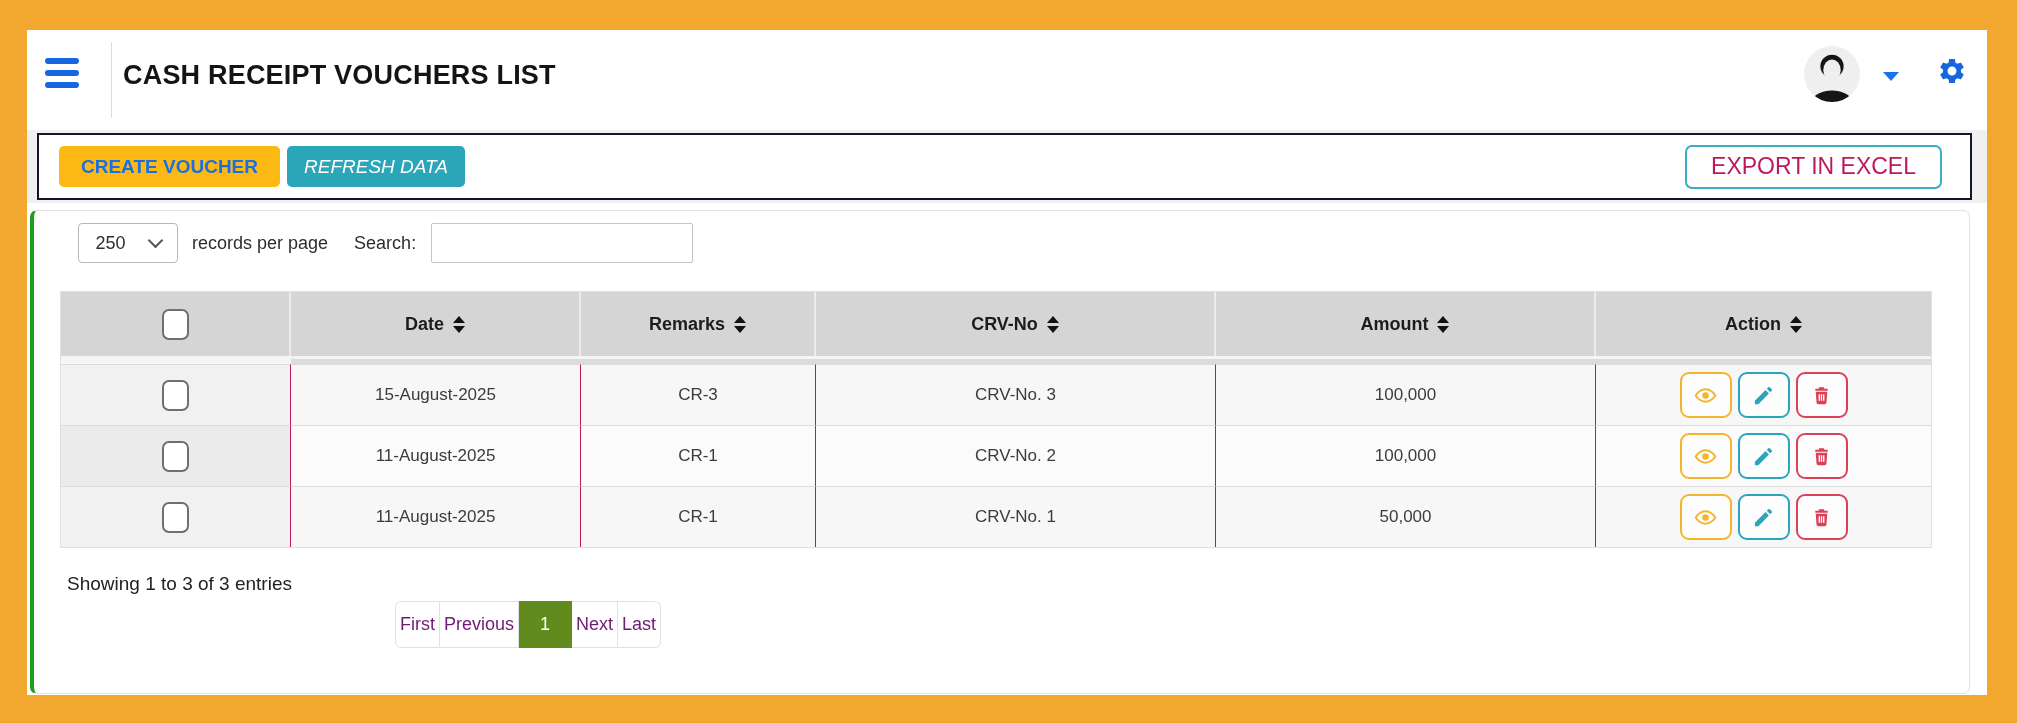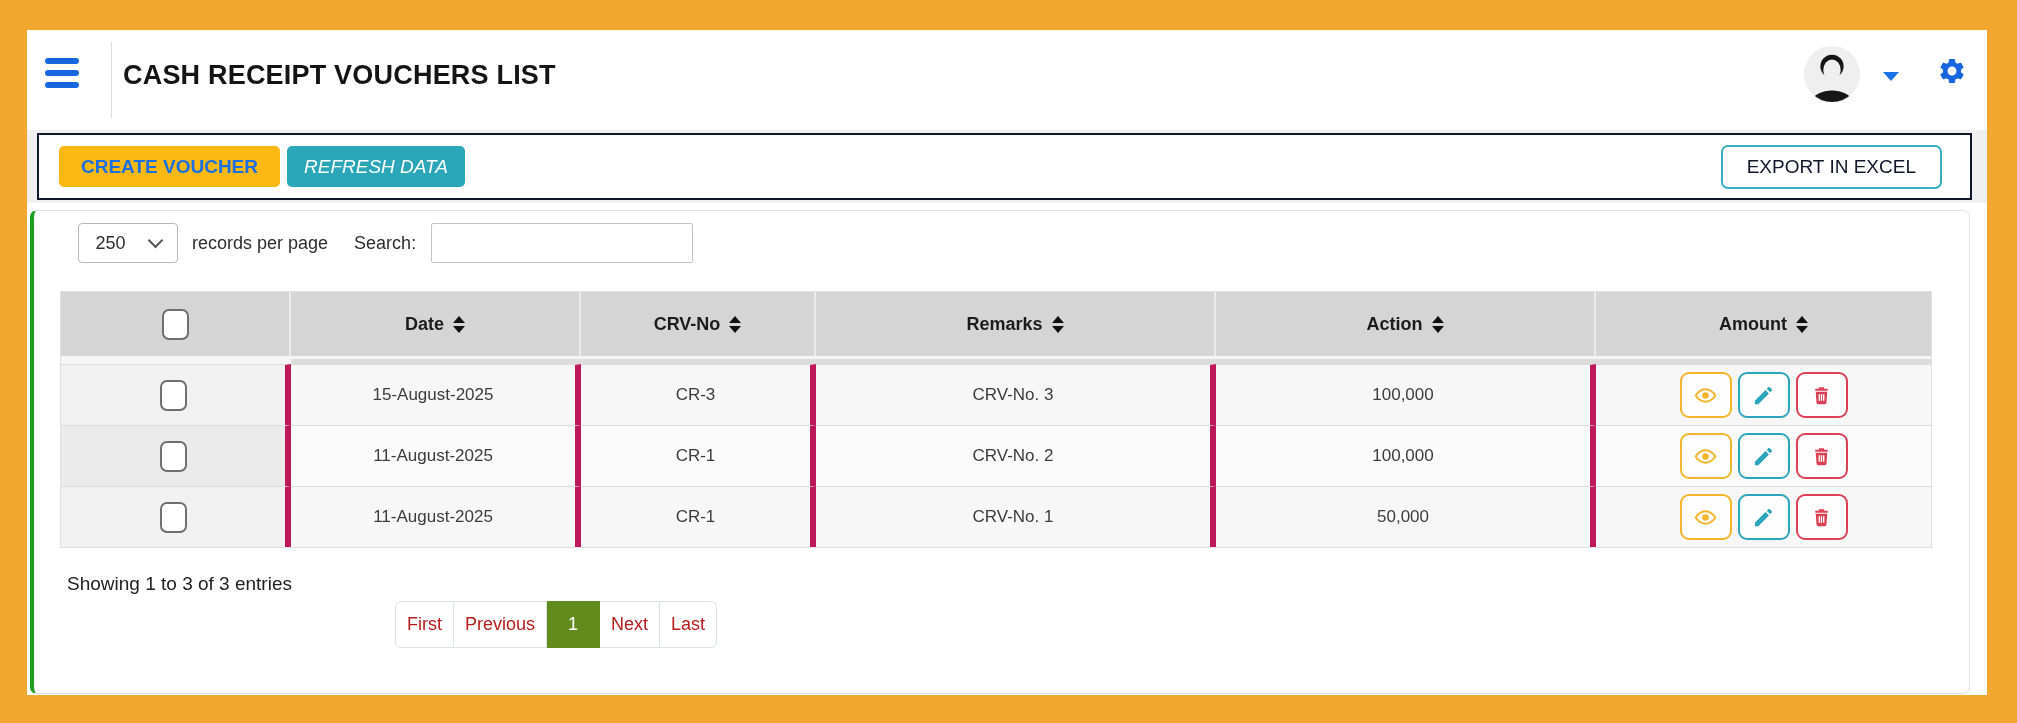--- a/index.html
+++ b/index.html
@@ -23,22 +23,22 @@
 
   
   .toolbar-band { position: absolute; left: 0; top: 100px; right: 0; height: 73px; background: #f0f0f0; }
   .toolbar { position: absolute; left: 10px; right: 15px; top: 3px; height: 67px; background: #fff;
              border: 2px solid #0f172a; display: flex; align-items: center; padding: 0 28px 0 20px; }
   .btn { border: none; cursor: pointer; font-family: "Liberation Sans", sans-serif; }
   .btn-create { height: 41px; padding: 0 22px; background: #FDB913; color: #1B6FE0;
                 font-size: 19px; font-weight: 700; border-radius: 5px; }
   .btn-refresh { height: 41px; padding: 0 17px; margin-left: 7px; background: #2BA6B9; color: #fff;
                  font-size: 19px; border-radius: 5px; font-style: italic; }
-  .btn-export { height: 44px; padding: 0 24px; margin-left: auto; background: #fff; color: #0f172a;
-                border: 2px solid #38AEC3; font-size: 19px; border-radius: 7px; }
+  .btn-export { height: 44px; padding: 0 24px; margin-left: auto; background: #fff; color: #be185d;
+                border: 2px solid #38AEC3; font-size: 23px; border-radius: 7px; }
 
   
   .card { position: absolute; left: 3px; top: 180px; width: 1940px; height: 484px; background: #fff;
           border: 1px solid #e2e2e2; border-left: 4px solid #1E9C1E; border-radius: 7px; }
   .controls { position: absolute; left: 44px; top: 12px; display: flex; align-items: center;
               font-size: 18px; color: #2e2e2e; }
   .select { width: 100px; height: 40px; border: 1px solid #b7b7b7; border-radius: 4px; background: #fff;
             display: flex; align-items: center; justify-content: center; gap: 24px; cursor: pointer; }
   .chev { width: 11px; height: 11px; border-left: 2px solid #555; border-bottom: 2px solid #555;
           transform: rotate(-45deg); margin-top: -5px; }
@@ -53,39 +53,39 @@
   .th { height: 64px; background: #d5d5d5; display: flex; align-items: center; justify-content: center;
         gap: 9px; font-size: 18px; font-weight: 700; color: #1c1c1c; border-right: 2px solid #ebebeb; }
   .th:last-child { border-right: none; }
   .sort { display: inline-flex; flex-direction: column; align-items: center; gap: 3px; }
   .sort i { display: block; width: 0; height: 0; border-left: 6px solid transparent; border-right: 6px solid transparent; }
   .sort .up { border-bottom: 7px solid #111; }
   .sort .down { border-top: 7px solid #111; }
   .sliver-cell { height: 8px; background: #dcdcdc; border-top: 3px solid #f4f4f4; }
   .sliver-cell.first { background: #f6f6f6; }
   .cell { height: 61px; display: flex; align-items: center; justify-content: center;
-          font-size: 17px; color: #3c3c3c; border-right: 6px solid #be185d; border-top: 1px solid #dcdcdc; }
+          font-size: 17px; color: #3c3c3c; border-right: 1px solid #be185d; border-top: 1px solid #dcdcdc; }
   .cell:last-child { border-right: none; }
   .row.odd .cell { background: #f7f7f7; }
   .row.odd .cell.c-check { background: #f1f1f1; }
   .row.even .cell { background: #fbfbfb; }
   .row.even .cell.c-check { background: #ebebeb; }
   .checkbox { width: 27px; height: 31px; background: #fff; border: 2px solid #6f6f6f; border-radius: 7px; cursor: pointer; }
   .actions { display: flex; gap: 6px; }
   .abtn { width: 52px; height: 46px; border-radius: 9px; background: #fdfdfd; border: 2px solid;
           display: flex; align-items: center; justify-content: center; cursor: pointer; }
   .abtn.view { border-color: #F3B52C; }
   .abtn.edit { border-color: #2AA5BC; }
   .abtn.del  { border-color: #DC4055; }
 
   
   .showing { position: absolute; left: 33px; top: 362px; font-size: 19px; color: #222; }
   .pagination { position: absolute; left: 361px; top: 390px; display: flex; }
-  .page { height: 47px; padding: 0 11px; background: #fff; border: 1px solid #dee2e6; border-left: none;
-          font-size: 18px; color: #b91c1c; cursor: pointer; font-family: "Liberation Sans", sans-serif; }
+  .page { height: 47px; padding: 0 4px; background: #fff; border: 1px solid #dee2e6; border-left: none;
+          font-size: 18px; color: #701a75; cursor: pointer; font-family: "Liberation Sans", sans-serif; }
   .page:first-child { border-left: 1px solid #dee2e6; border-radius: 6px 0 0 6px; }
   .page:last-child { border-radius: 0 6px 6px 0; }
   .page.active { background: #628B1E; border-color: #628B1E; color: #fff; padding: 0 21px; }
 </style>
 </head>
 <body>
 
 <div class="canvas">
   <div class="inner">
 
@@ -145,42 +145,42 @@
               <div class="checkbox"></div>
             </div>
             <div class="th">
               <span>Date</span>
               <span class="sort">
                 <i class="up"></i>
                 <i class="down"></i>
               </span>
             </div>
             <div class="th">
+              <span>Remarks</span>
+              <span class="sort">
+                <i class="up"></i>
+                <i class="down"></i>
+              </span>
+            </div>
+            <div class="th">
               <span>CRV-No</span>
               <span class="sort">
                 <i class="up"></i>
                 <i class="down"></i>
               </span>
             </div>
             <div class="th">
-              <span>Remarks</span>
+              <span>Amount</span>
               <span class="sort">
                 <i class="up"></i>
                 <i class="down"></i>
               </span>
             </div>
             <div class="th">
               <span>Action</span>
-              <span class="sort">
-                <i class="up"></i>
-                <i class="down"></i>
-              </span>
-            </div>
-            <div class="th">
-              <span>Amount</span>
               <span class="sort">
                 <i class="up"></i>
                 <i class="down"></i>
               </span>
             </div>
           </div>
         <div class="grid-row" id="sliver">
             <div class="sliver-cell first"></div>
             <div class="sliver-cell"></div>
             <div class="sliver-cell"></div>

